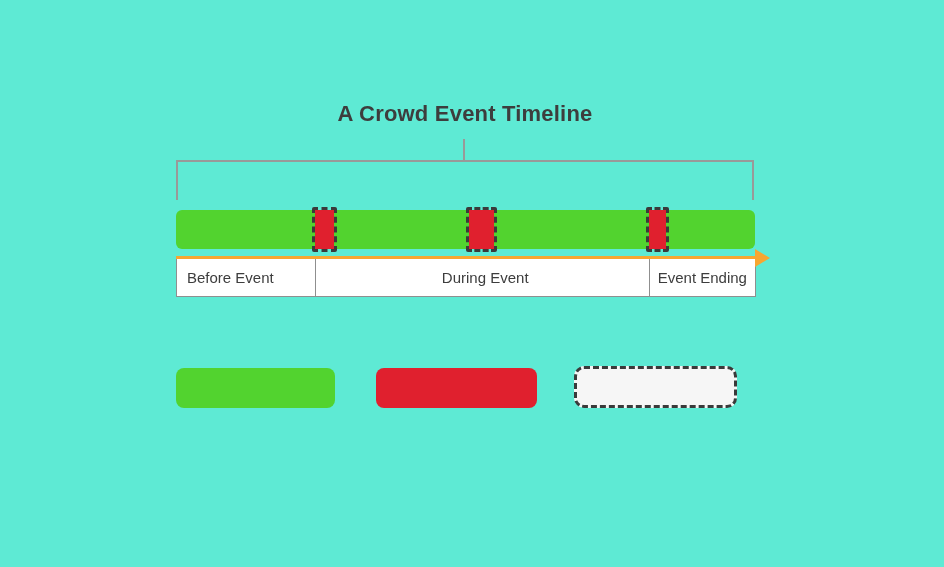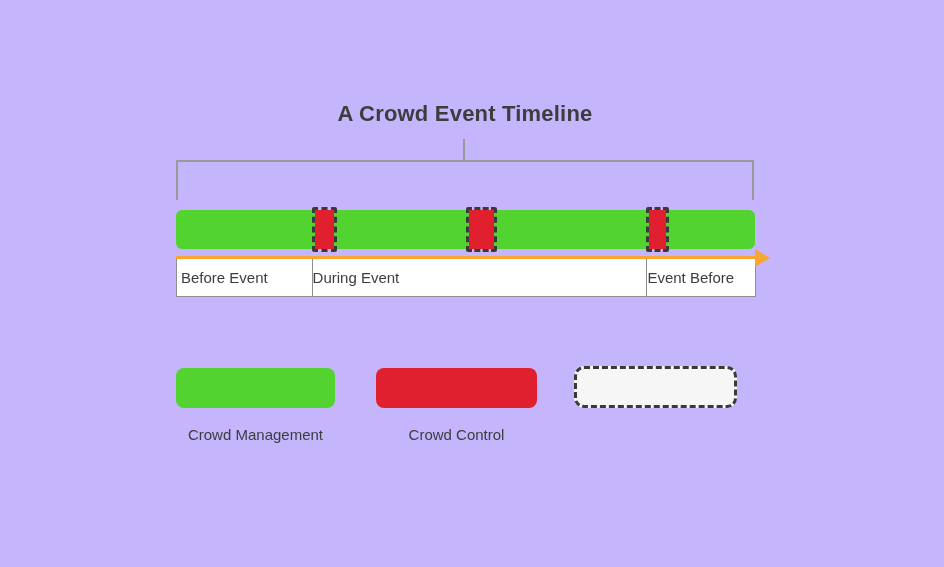--- a/index.html
+++ b/index.html
@@ -5,21 +5,21 @@
   html, body {
     margin: 0;
     padding: 0;
     background: #ffffff;
     font-family: "Liberation Sans", sans-serif;
   }
   .canvas {
     position: relative;
     width: 944px;
     height: 567px;
-    background: #c4b5fd;
+    background: #5eead4;
     overflow: hidden;
   }
   .title {
     position: absolute;
     left: 176px;
     top: 101px;
     width: 578px;
     margin: 0;
     text-align: center;
     font-size: 22px;
@@ -77,25 +77,26 @@
     height: 39px;
     box-sizing: border-box;
     border: 1px solid var(--border-gray, #8f8f8f);
     display: flex;
     background: #ffffff;
   }
   .phase-cell {
     box-sizing: border-box;
     display: flex;
     align-items: center;
+    justify-content: center;
     font-size: 15px;
     color: var(--text, #3d3d3d);
     white-space: nowrap;
   }
-  .phase-cell.sep { border-right: 1px solid var(--border-gray, #8f8f8f); }
+  .phase-cell.sep { border-right: 1px solid var(--border-gray, #8f8f8f); margin-left: 6px; }
   .phase-cell.align-left { justify-content: flex-start; padding-left: 4px; }
   .cell-1 { width: 136px; }
   .cell-2 { width: 336px; }
   .cell-3 { width: 108px; }
 
   .axis-line {
     position: absolute;
     left: 176px;
     top: 256px;
     width: 580px;
@@ -155,31 +156,27 @@
   <div class="segment seg-3"></div>
 
   <div class="phase-table">
     <div class="phase-cell cell-1 sep align-left">
       <span>Before Event</span>
     </div>
     <div class="phase-cell cell-2 sep">
       <span>During Event</span>
     </div>
     <div class="phase-cell cell-3">
-      <span>Event Before</span>
+      <span>Event Ending</span>
     </div>
   </div>
 
   <div class="axis-line"></div>
   <div class="axis-arrowhead"></div>
 
   <div class="swatch swatch-green"></div>
   <div class="swatch swatch-red"></div>
   <div class="swatch swatch-dashed"></div>
 
-  <div class="legend-label legend-label-1">
-    <div>Crowd Management</div>
-  </div>
   <div class="legend-label legend-label-2">
-    <div>Crowd Control</div>
   </div>
 
 </div>
 
 </body></html>

